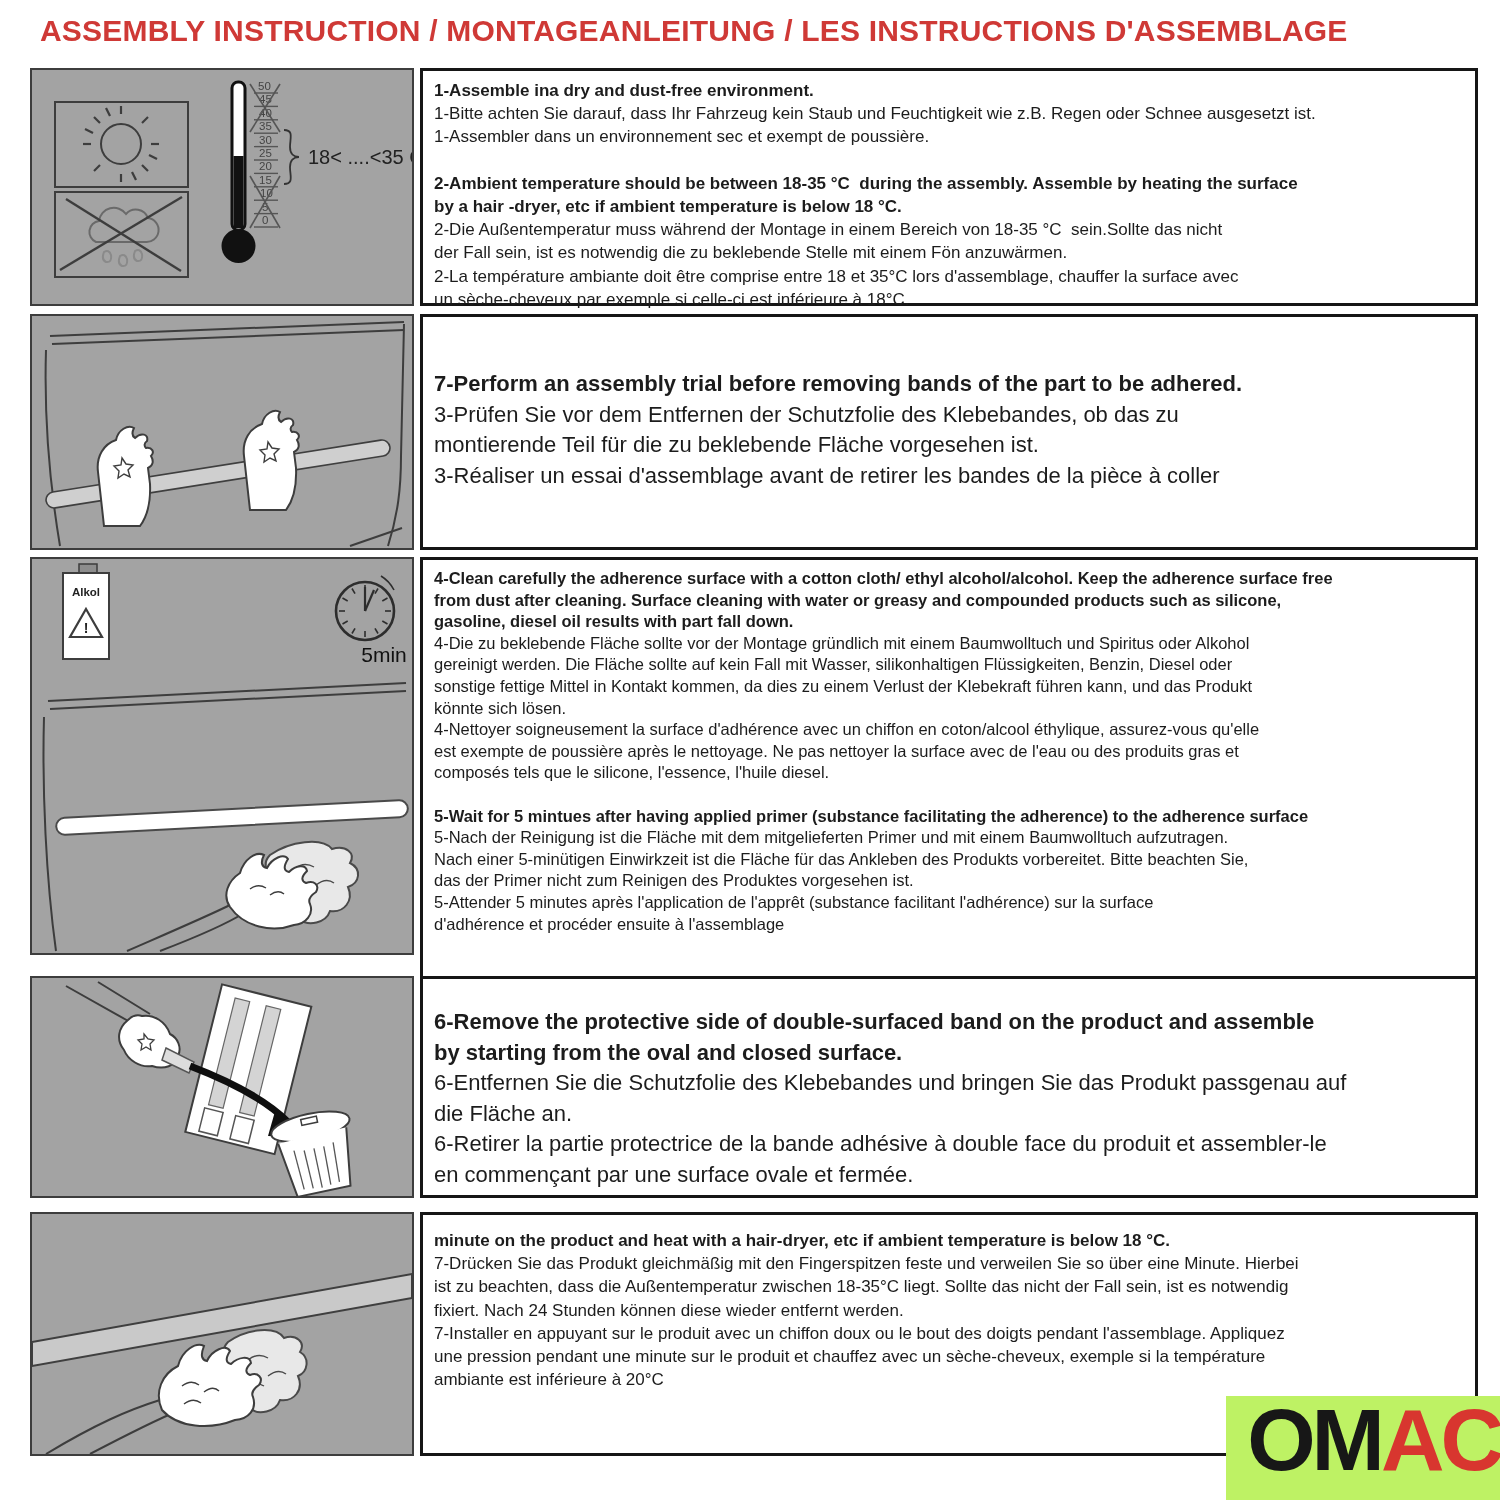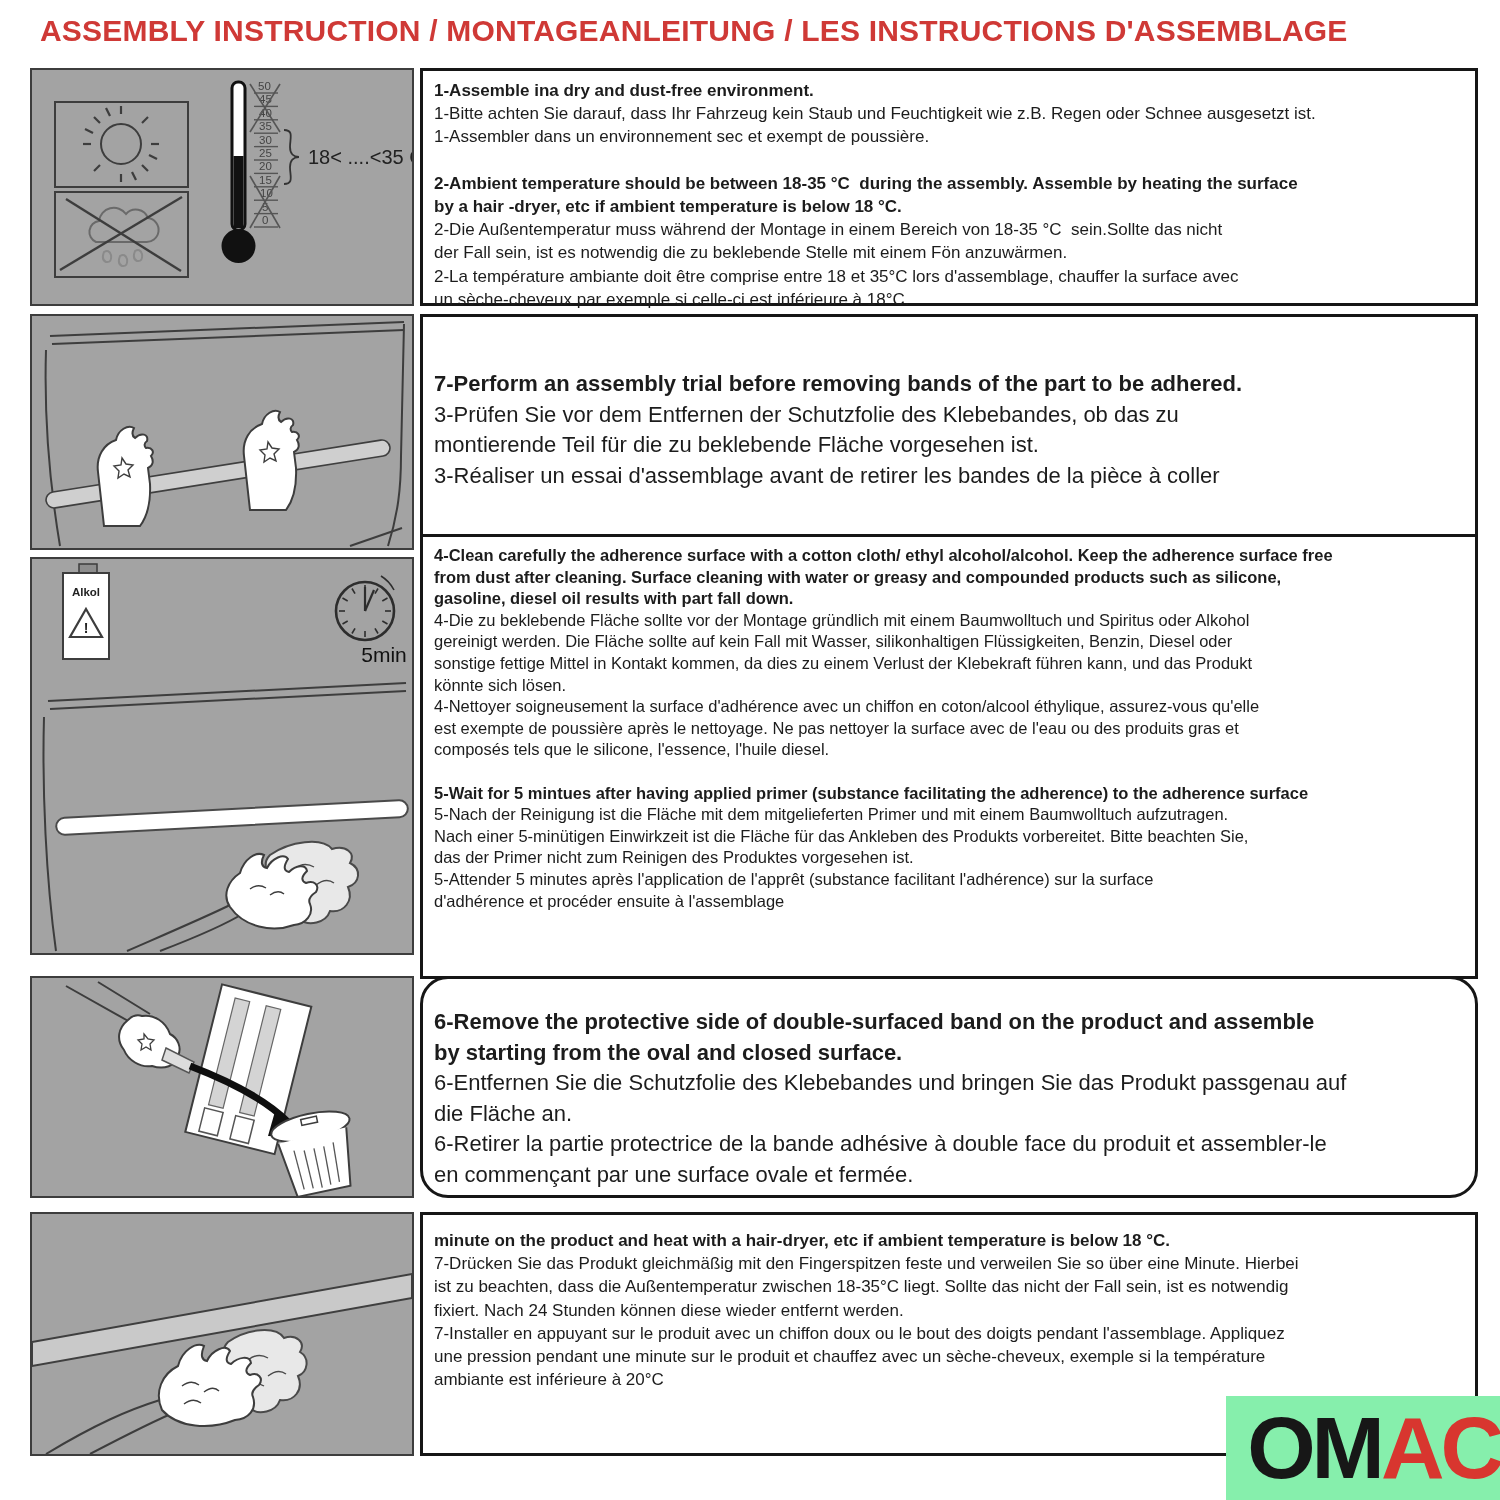--- a/index.html
+++ b/index.html
@@ -10,22 +10,22 @@
   .lbox{position:absolute;left:30px;width:384px;border:2px solid #3d3d3d;
         background:#a3a3a3;box-sizing:border-box;}
   .tbox{position:absolute;left:420px;width:1058px;border:3px solid #161616;
         background:#fff;box-sizing:border-box;padding:8px 10px 0 11px;}
   .tl{white-space:pre;font-size:17px;line-height:23.2px;min-height:23.2px;}
   .b{font-weight:bold;}
   .t-lg .tl{font-size:22px;line-height:30.5px;min-height:30.5px;}
   .t-xs .tl{font-size:16.5px;line-height:21.6px;min-height:21.6px;}
   svg{display:block;}
   .ill{position:absolute;left:0;top:0;}
-  .logo{position:absolute;left:1226px;top:1396px;width:274px;height:104px;background:#86efac;
-        display:flex;align-items:center;justify-content:flex-end;
+  .logo{position:absolute;left:1226px;top:1396px;width:274px;height:104px;background:#bef264;
+        display:flex;justify-content:flex-end;
         font-weight:bold;font-size:88px;letter-spacing:-4px;line-height:1;}
   .logo .blk{color:#171717;}
   .logo .red{color:#d8362f;}
 </style>
 </head>
 <body>
 
 <div class="page">
 
   <div class="title">ASSEMBLY INSTRUCTION / MONTAGEANLEITUNG / LES INSTRUCTIONS D'ASSEMBLAGE</div>
@@ -192,21 +192,21 @@
       <g>
         <path d="M238,296 C258,282 290,278 300,290 C314,286 324,294 318,304 C330,310 328,324 316,328 C322,342 312,354 298,352 C294,364 276,368 268,360 C254,366 242,358 244,346 C232,340 232,326 240,320 C232,310 232,302 238,296 Z" fill="#e8e8e8" stroke="#4a4a4a" stroke-width="2"></path>
         <path d="M262,310 q10,-8 20,-2 M284,326 q10,-8 18,-2 M258,336 q10,-8 20,-2" fill="none" stroke="#4a4a4a" stroke-width="1.4"></path>
       </g>
       <g>
         <path d="M198,348 C190,336 196,322 208,314 C212,300 224,292 232,296 C228,304 230,308 235,309 C240,299 252,294 256,300 C251,308 252,312 257,313 C264,306 274,305 275,312 C269,318 269,322 274,324 C282,321 288,326 284,333 C278,337 276,341 278,345 C282,355 274,365 262,366 C240,374 212,368 198,348 Z" fill="#fff" stroke="#3d3d3d" stroke-width="2"></path>
         <path d="M218,330 q8,-6 16,-1 M238,336 q8,-6 14,-1" fill="none" stroke="#3d3d3d" stroke-width="1.4"></path>
       </g>
     </svg>
   </div>
-  <div class="tbox t-xs" style="top:534px;height:445px;">
+  <div class="tbox t-xs" style="top:557px;height:445px;">
     <div class="tl b">4-Clean carefully the adherence surface with a cotton cloth/ ethyl alcohol/alcohol. Keep the adherence surface free</div>
     <div class="tl b">from dust after cleaning. Surface cleaning with water or greasy and compounded products such as silicone,</div>
     <div class="tl b">gasoline, diesel oil results with part fall down.</div>
     <div class="tl">4-Die zu beklebende Fläche sollte vor der Montage gründlich mit einem Baumwolltuch und Spiritus oder Alkohol</div>
     <div class="tl">gereinigt werden. Die Fläche sollte auf kein Fall mit Wasser, silikonhaltigen Flüssigkeiten, Benzin, Diesel oder</div>
     <div class="tl">sonstige fettige Mittel in Kontakt kommen, da dies zu einem Verlust der Klebekraft führen kann, und das Produkt</div>
     <div class="tl">könnte sich lösen.</div>
     <div class="tl">4-Nettoyer soigneusement la surface d'adhérence avec un chiffon en coton/alcool éthylique, assurez-vous qu'elle</div>
     <div class="tl">est exempte de poussière après le nettoyage. Ne pas nettoyer la surface avec de l'eau ou des produits gras et</div>
     <div class="tl">composés tels que le silicone, l'essence, l'huile diesel.</div>
@@ -245,21 +245,21 @@
         <g stroke="#555" stroke-width="1.3">
           <line x1="264" y1="168" x2="266" y2="208"></line>
             <line x1="274" y1="170" x2="275" y2="209"></line>
           <line x1="284" y1="170" x2="284" y2="210"></line>
             <line x1="294" y1="170" x2="293" y2="209"></line>
           <line x1="304" y1="168" x2="302" y2="208"></line>
         </g>
       </g>
     </svg>
   </div>
-  <div class="tbox t-lg" style="top:976px;height:222px;padding-top:28px;border-radius:28px;">
+  <div class="tbox t-lg" style="top:976px;height:222px;padding-top:28px;">
     <div class="tl b">6-Remove the protective side of double-surfaced band on the product and assemble</div>
     <div class="tl b">by starting from the oval and closed surface.</div>
     <div class="tl">6-Entfernen Sie die Schutzfolie des Klebebandes und bringen Sie das Produkt passgenau auf</div>
     <div class="tl">die Fläche an.</div>
     <div class="tl">6-Retirer la partie protectrice de la bande adhésive à double face du produit et assembler-le</div>
     <div class="tl">en commençant par une surface ovale et fermée.</div>
   </div>
 
   <div class="lbox" style="top:1212px;height:244px;">
     <svg class="ill" width="380" height="240" viewBox="0 0 380 240">

